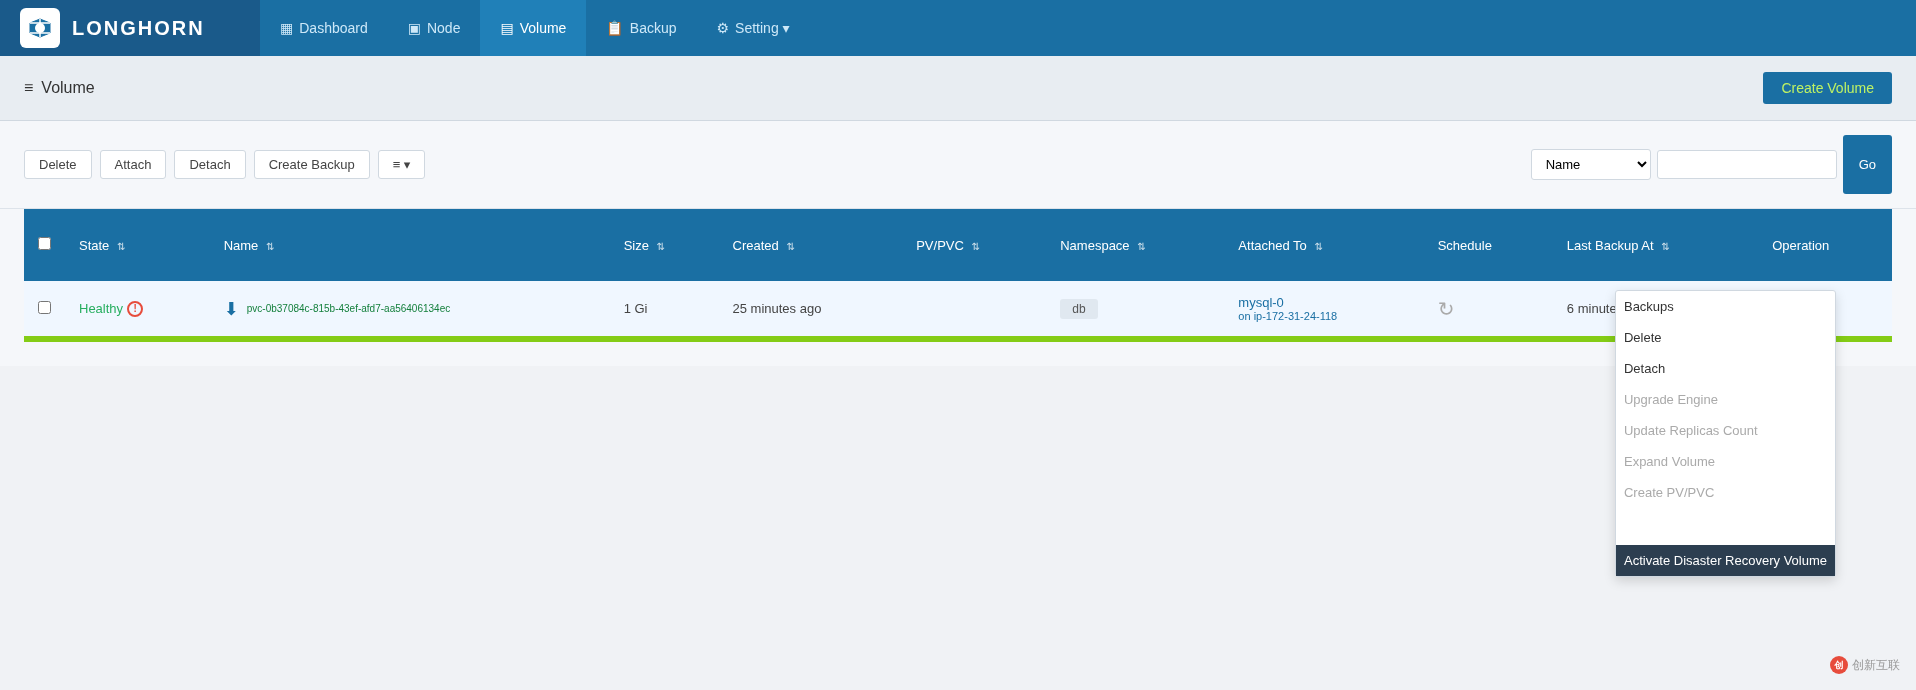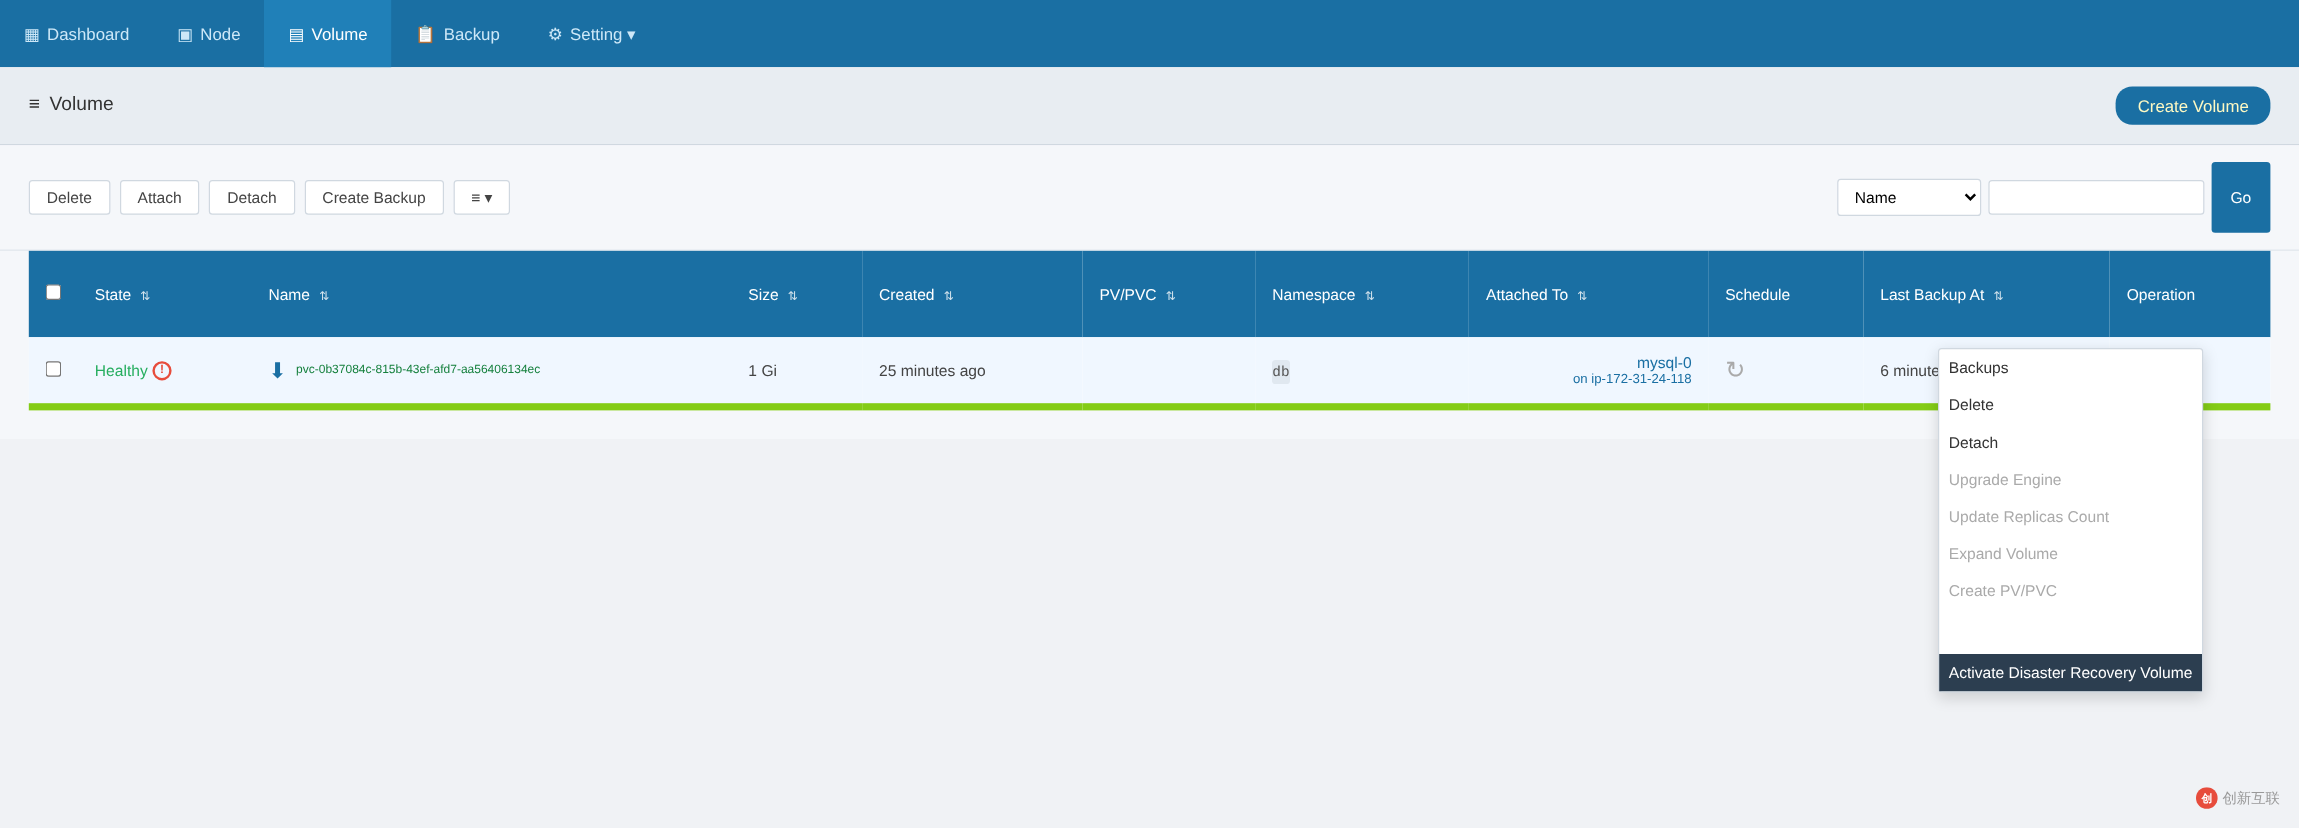--- a/index.html
+++ b/index.html
@@ -64,24 +64,24 @@
     .page-title {
       font-size: 16px;
       color: #333;
       display: flex;
       align-items: center;
       gap: 8px;
     }
 
     .create-btn {
       background: #1a6fa3;
-      color: #fef9c3;
+      color: #bef264;
       border: none;
       padding: 8px 18px;
-      border-radius: 14px;
+      border-radius: 3px;
       font-size: 14px;
       cursor: pointer;
       font-weight: 500;
     }
 
     
     .toolbar {
       display: flex;
       align-items: center;
       padding: 14px 24px;
@@ -191,27 +191,26 @@
       font-size: 10px;
     }
     .name-cell {
       display: flex;
       align-items: center;
       gap: 8px;
     }
     .namespace-badge {
       background: #e0e8f0;
       color: #555;
-      padding: 3px 0;
+      padding: 3px 12px;
       border-radius: 3px;
       font-size: 12px;
-      font-family: Liberation Mono, monospace;
     }
     .attached-cell {
-      text-align: right;
+      text-align: left;
     }
     .attached-host {
       color: #1a6fa3;
       font-size: 13px;
     }
     .attached-ip {
       color: #1a6fa3;
       font-size: 11px;
     }
     .schedule-icon {
@@ -283,20 +282,30 @@
     }
 
     .row-highlight {
       background: #f0f7ff;
     }
   </style>
 </head>
 <body>
 
 <nav class="nav-bar">
+  <div class="logo-area">
+    <div class="logo-icon">
+      <svg width="28" height="22" viewBox="0 0 28 22">
+        <path d="M4 6 L14 2 L24 6 L24 16 L14 20 L4 16 Z" fill="#1a6fa3" stroke="#1a6fa3"></path>
+        <path d="M14 2 L14 20 M4 6 L24 6 M4 16 L24 16" stroke="#fff" stroke-width="1.5" fill="none"></path>
+        <ellipse cx="14" cy="11" rx="5" ry="5" fill="#fff"></ellipse>
+      </svg>
+    </div>
+    <span class="logo-text">LONGHORN</span>
+  </div>
   <div class="nav-items">
     <div class="nav-item">
       <span>▦</span>
       <span>Dashboard</span>
     </div>
     <div class="nav-item">
       <span>▣</span>
       <span>Node</span>
     </div>
     <div class="nav-item active">

